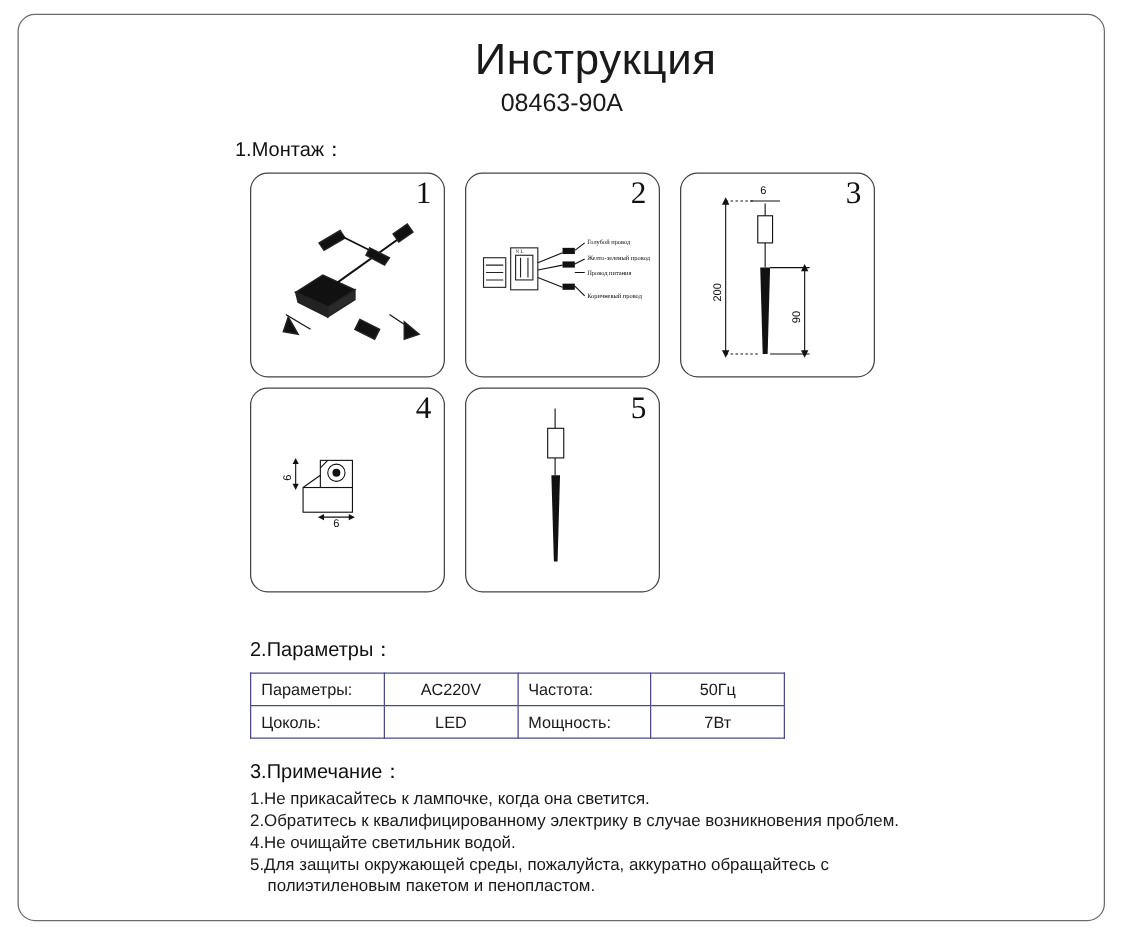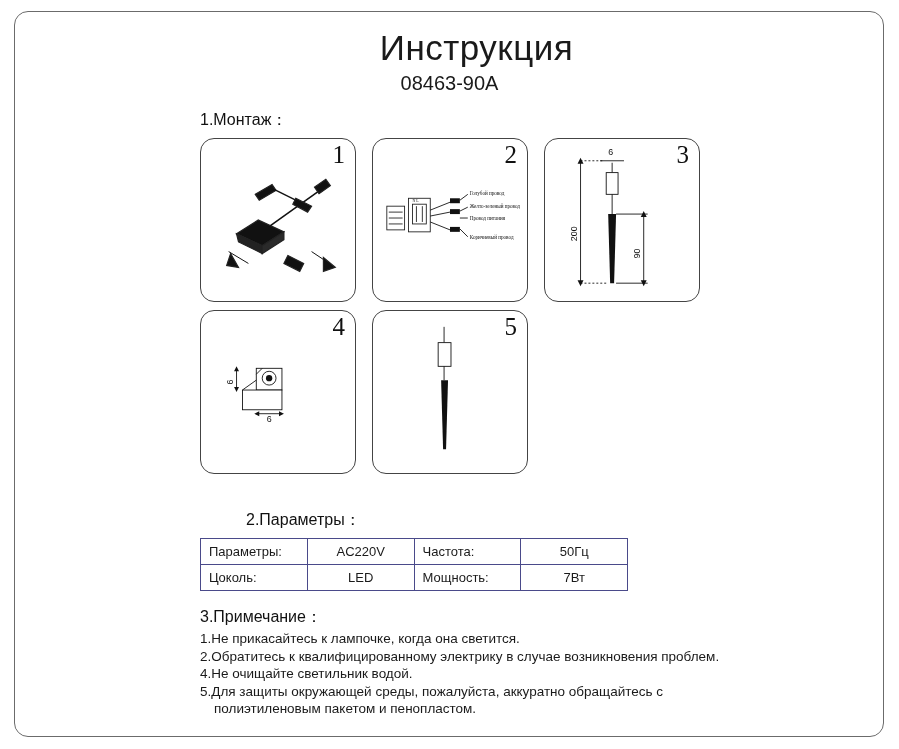--- a/index.html
+++ b/index.html
@@ -50,22 +50,22 @@
     text-align: center;
     font-size: 20px;
     font-weight: normal;
   }
   .section-heading {
     position: absolute;
     font-size: 16px;
     font-weight: normal;
     color: #111;
   }
-  #sec1 { left: 200px; top: 110px; }
-  #sec2 { left: 200px; top: 510px; margin-left: 46px; }
+  #sec1 { left: 188px; top: 110px; }
+  #sec2 { left: 200px; top: 510px; }
   #sec3 { left: 200px; top: 607px; }
 
   .panel {
     position: absolute;
     border: 1px solid #444;
     border-radius: 14px;
     box-sizing: border-box;
     background: #fff;
   }
   .panel .num {

